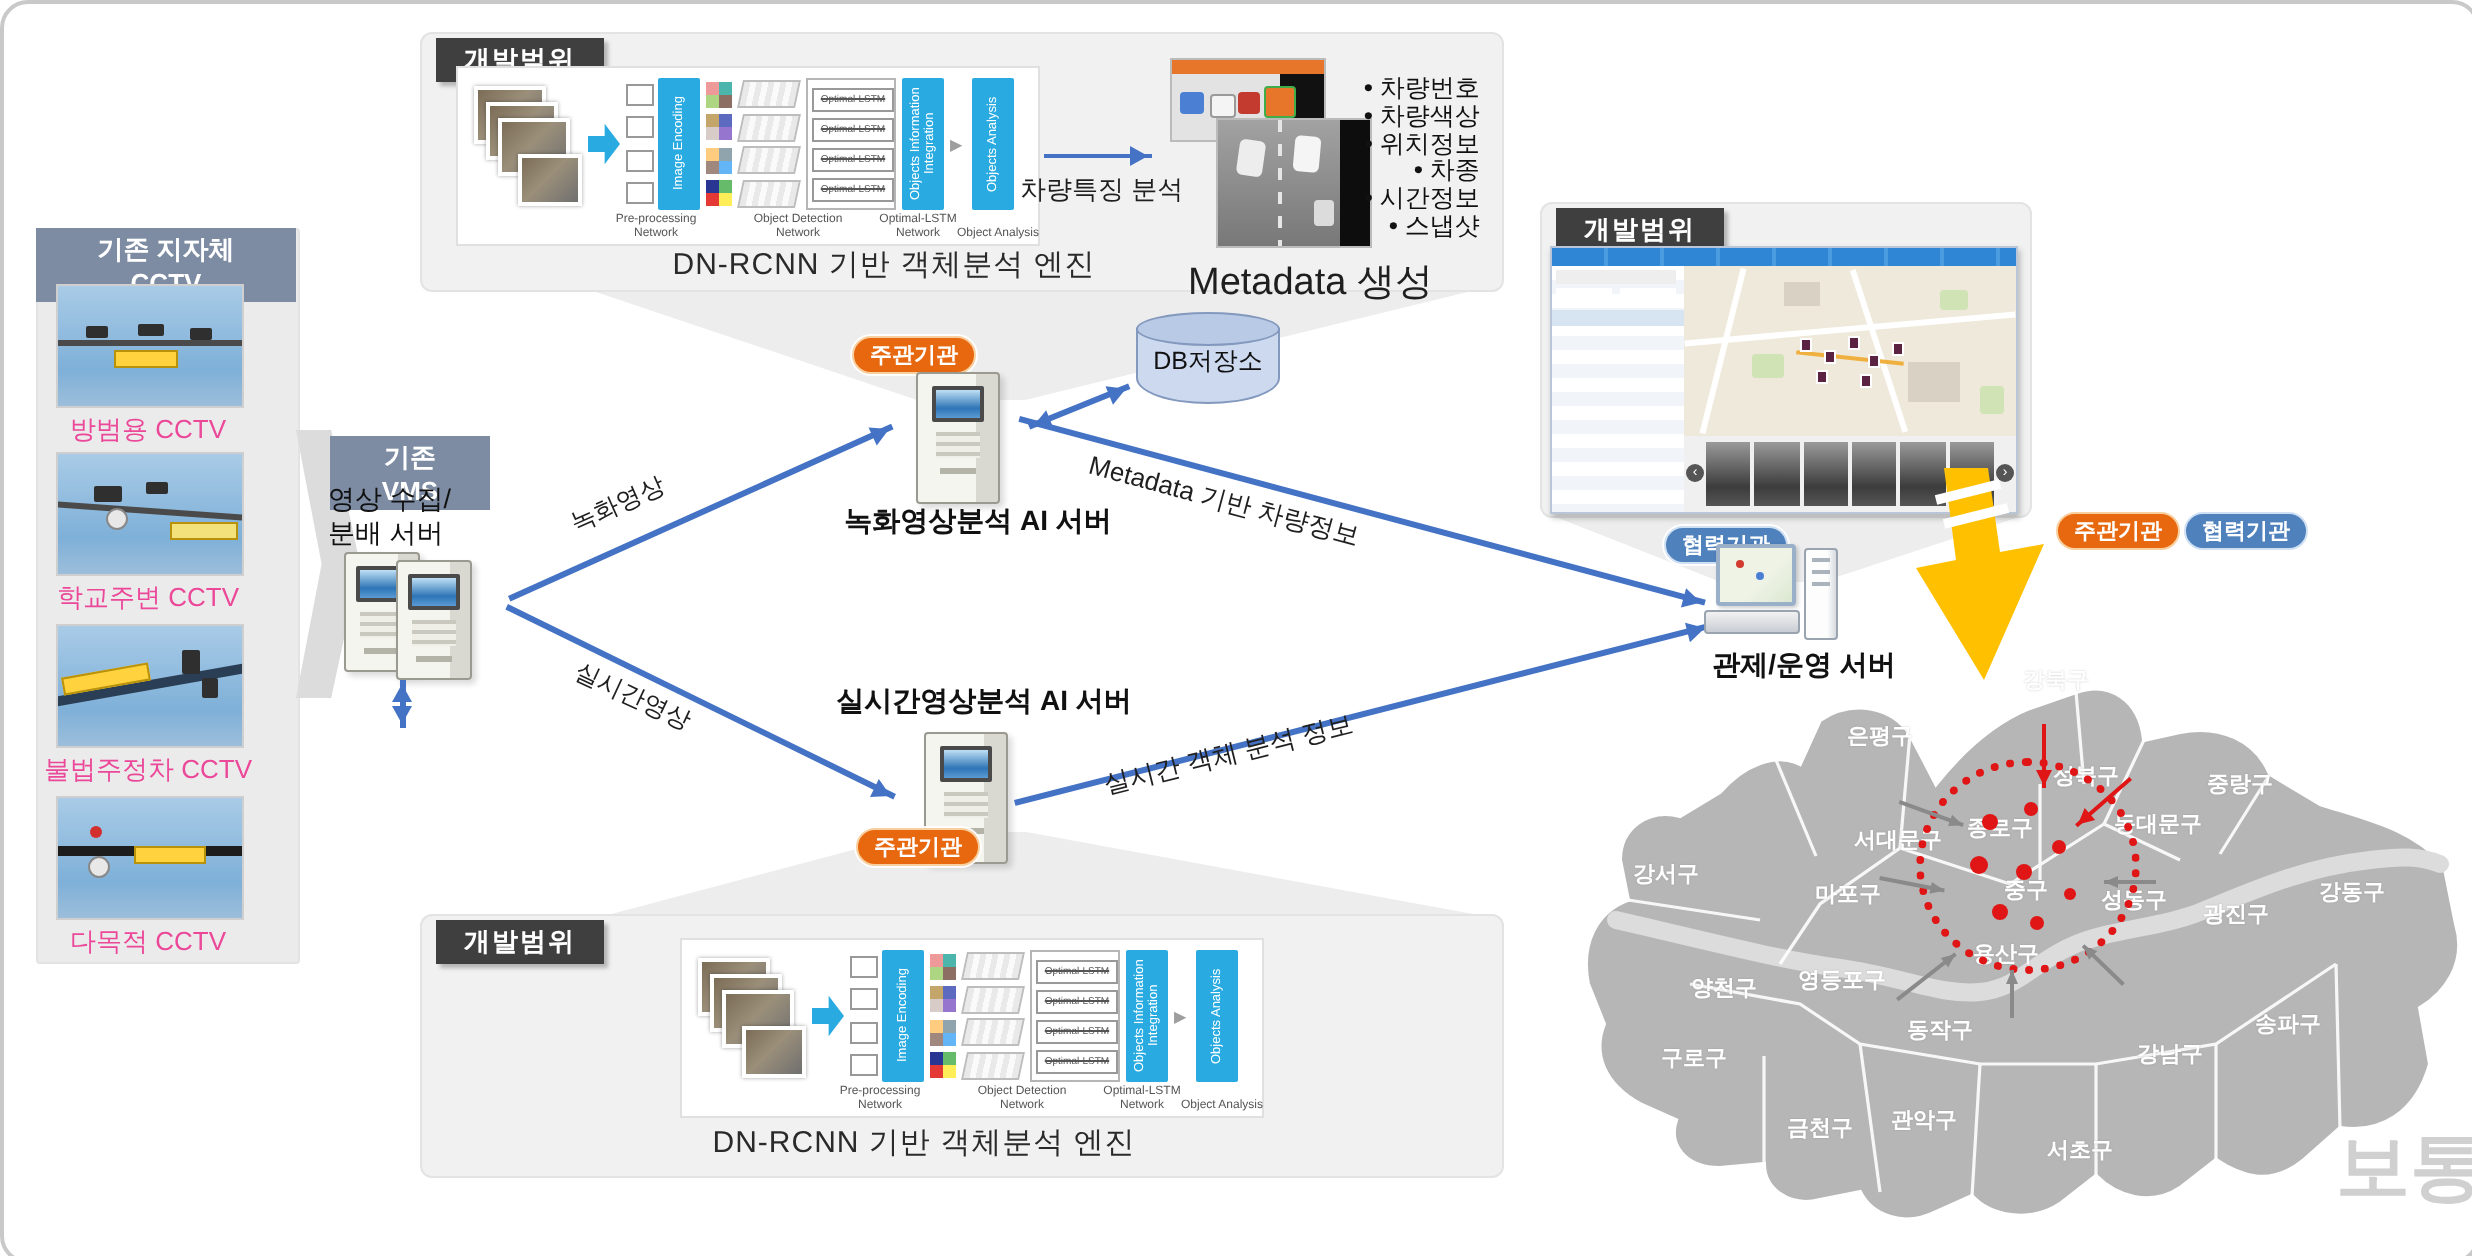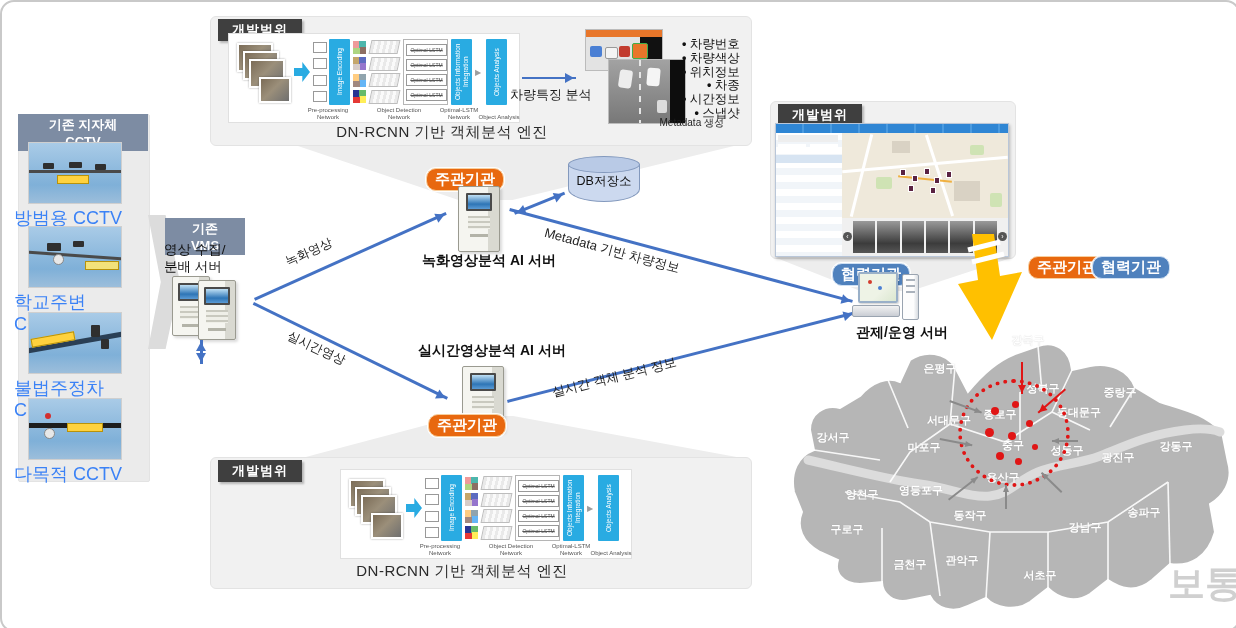--- a/index.html
+++ b/index.html
@@ -5,21 +5,21 @@
   html,body{margin:0;padding:0;background:#fff;}
   #canvas{position:relative;width:1236px;height:628px;background:#fff;border:2px solid #c9c9c9;
     border-radius:14px;overflow:hidden;font-family:"Liberation Sans","DejaVu Sans",sans-serif;color:#1a1a1a;}
   .abs{position:absolute;}
   
   .panel{position:absolute;background:#f1f1f1;border:1px solid #e3e3e3;border-radius:6px;}
   .badge-dark{position:absolute;background:#3f3f3f;color:#fff;font-weight:bold;font-size:13px;
     padding:2px 14px;letter-spacing:1px;box-shadow:2px 2px 2px rgba(0,0,0,.25);}
   .badge-steel{position:absolute;background:#7d8ca3;color:#fff;font-weight:bold;font-size:13px;
     padding:2px 12px;text-align:center;}
-  .pill{display:inline-block;border-radius:10px;color:#fff;font-size:15px;font-weight:bold;
+  .pill{display:inline-block;border-radius:10px;color:#fff;font-size:11px;font-weight:bold;
     padding:1px 8px;box-shadow:0 0 0 1px rgba(255,255,255,.9);}
   .pill.orange{background:#e8680f;border:1.5px solid #f8cf9e;}
   .pill.blue{background:#4f81bd;border:1.5px solid #cfe0f3;}
   
   .beam{position:absolute;background:#ededed;}
   .chevron{position:absolute;background:#dcdcdc;}
   
   .arr{position:absolute;height:0;border-top:3px solid #4472c4;transform-origin:0 0;}
   .arr:after{content:'';position:absolute;right:-3px;top:-6.5px;width:0;height:0;
     border:5px solid transparent;border-left:9px solid #4472c4;}
@@ -47,21 +47,21 @@
   .cyl .lbl{position:absolute;left:0;right:0;top:45%;transform:translateY(-50%);
     text-align:center;font-size:12.5px;color:#111;z-index:3;}
   
   .cctv{position:absolute;width:92px;height:60px;border:1px solid #cfcfcf;overflow:hidden;
     background:linear-gradient(180deg,#a9cbe7,#7fb0d8 70%,#9cbedb);}
   .cctv .pole{position:absolute;left:-4px;right:-4px;top:45%;height:3px;background:#4a4a4a;}
   .cctv .cam{position:absolute;width:11px;height:6px;background:#2f2f2f;border-radius:1px;}
   .cctv .sign{position:absolute;height:7px;background:#ffd23e;border:1px solid #b8920a;}
   .cctv .dome{position:absolute;width:9px;height:9px;background:#e8e8e8;border:1px solid #888;border-radius:50%;}
   .cctv .beacon{position:absolute;width:6px;height:6px;background:#d32f2f;border-radius:50%;}
-  .cctv-label{position:absolute;width:120px;text-align:left;font-size:18px;color:#3b82f6;}
+  .cctv-label{position:absolute;width:120px;text-align:center;font-size:13px;color:#ec4899;}
   
   .pline{position:absolute;background:#fff;border:1px solid #e0e0e0;display:flex;gap:3px;
     padding:5px 6px 17px 6px;box-sizing:border-box;}
   .pline .col{display:flex;flex-direction:column;justify-content:space-around;}
   .pline .frames{position:relative;width:56px;}
   .pline .frame{position:absolute;width:32px;height:25px;border:2px solid #fff;
     background:linear-gradient(135deg,#7b6c57,#9b8f7a 45%,#6f6f6f);box-shadow:0 0 2px rgba(0,0,0,.35);}
   .pline .barrow{width:16px;height:22px;align-self:center;background:#29abe2;
     clip-path:polygon(0 32%,52% 32%,52% 4%,100% 50%,52% 96%,52% 68%,0 68%);}
   .pline .inputs{width:13px;}
@@ -263,21 +263,21 @@
   </div>
 
   <ul class="bullets" style="left:680px;top:36px;">
     <li>차량번호</li>
     <li>차량색상</li>
     <li>위치정보</li>
     <li>차종</li>
     <li>시간정보</li>
     <li>스냅샷</li>
   </ul>
-  <div class="flowlbl" style="left:592px;top:114px;width:130px;text-align:right;font-size:10px;">Metadata 생성</div>
+  <div class="flowlbl" style="left:592px;top:126px;width:130px;text-align:left;font-size:19px;">Metadata 생성</div>
 
   <span class="pill orange" style="position:absolute;left:424px;top:166px;">주관기관</span>
   <div class="server" style="left:456px;top:184px;width:40px;height:64px;">
     <div class="scr"></div>
     <div class="grill"></div>
     <div class="slot"></div>
   </div>
   <div class="lbl-bold" style="left:402px;top:250px;width:170px;">녹화영상분석 AI 서버</div>
 
   <div class="arr dbl" style="left:512px;top:210px;width:54px;transform:rotate(-22deg);"></div>

